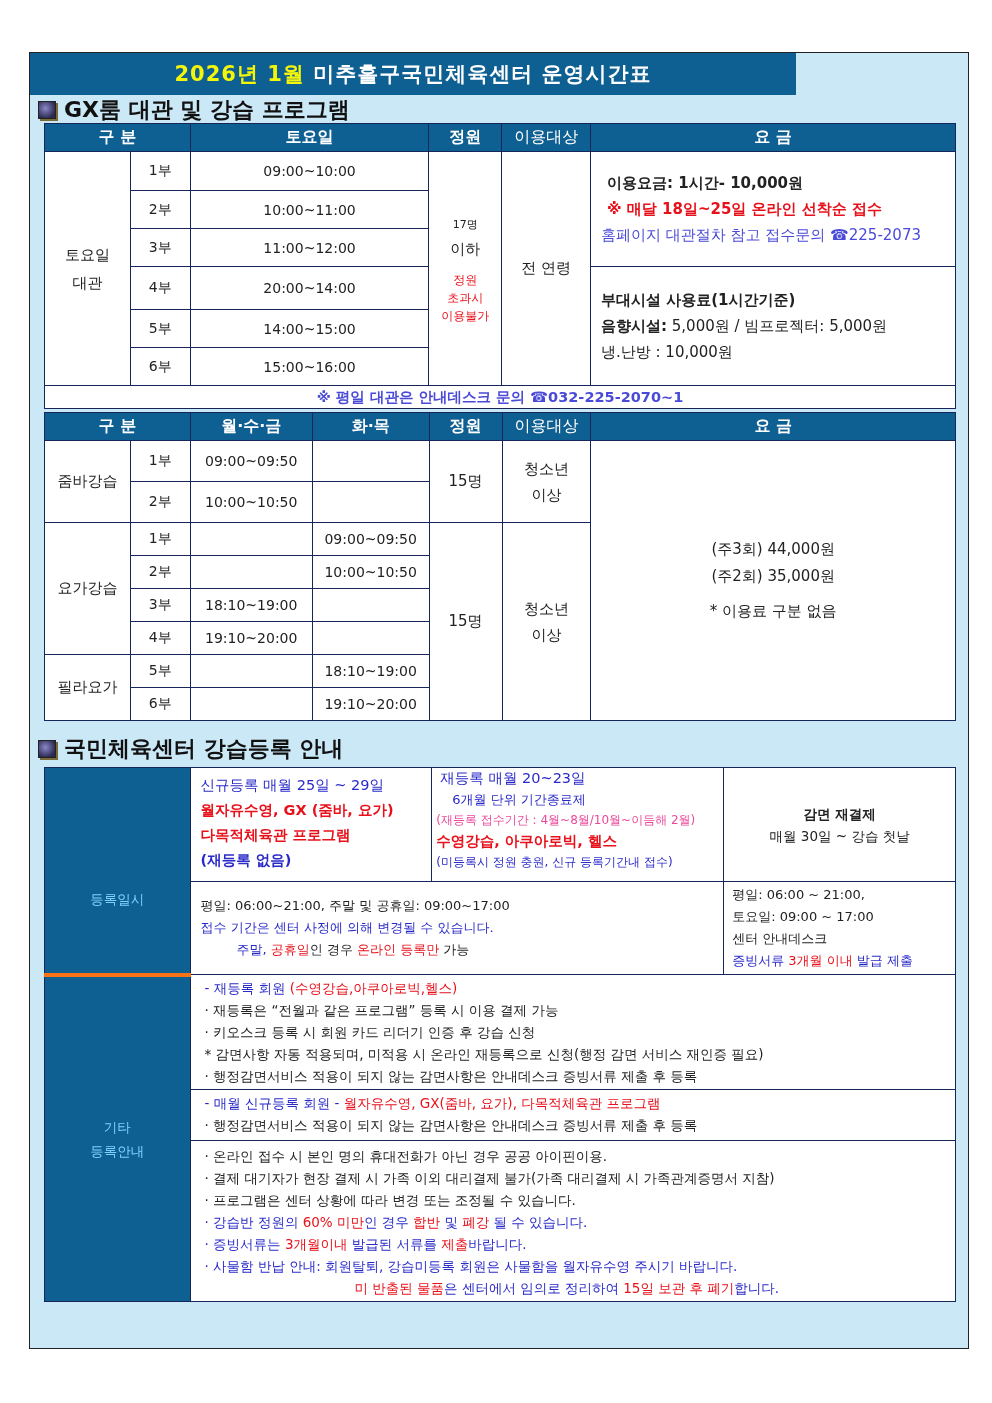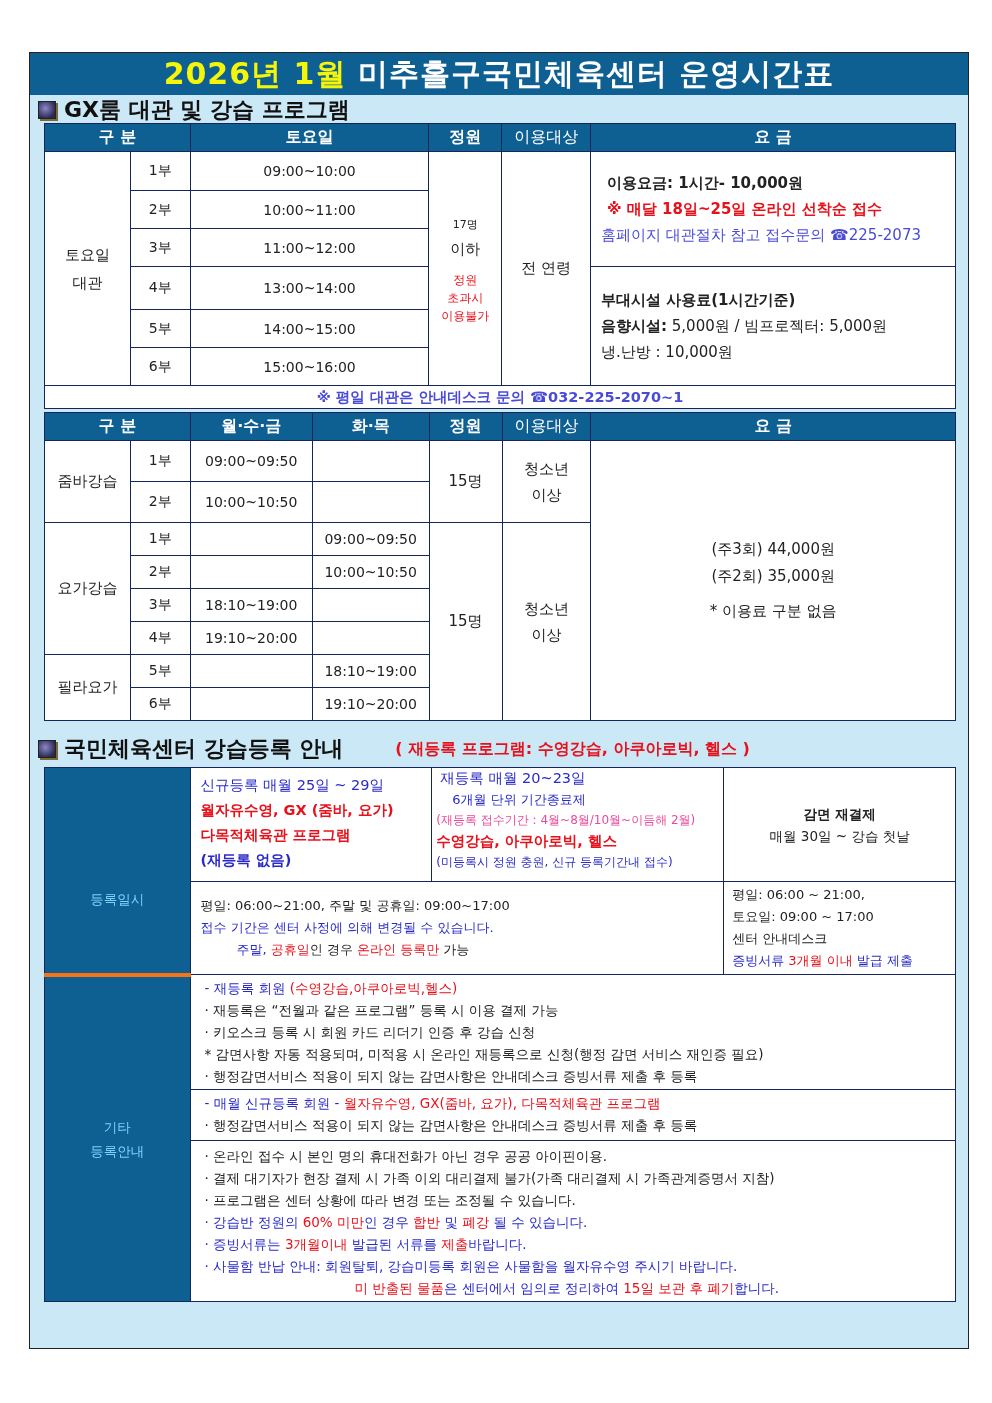--- a/index.html
+++ b/index.html
@@ -1,18 +1,18 @@
 <!DOCTYPE html>
 <html><head>
 <meta charset="utf-8">
 <style>
   * { box-sizing: border-box; margin: 0; padding: 0; }
   body { width: 992px; height: 1403px; background: #ffffff; font-family: "DejaVu Sans", "Liberation Sans", sans-serif; position: relative; }
   .page { position: absolute; left: 29px; top: 52px; width: 940px; height: 1297px; background: #cbe8f7; border: 1px solid #222; }
-  .title-bar { position: absolute; left: 0; top: 0; width: 938px; height: 42px; background: #0e5f92; text-align: center; font-size: 30px; font-weight: bold; color: #fff; line-height: 42px; letter-spacing: 1px; }
+  .title-bar { position: absolute; left: 0; top: 0; width: 766px; height: 42px; background: #0e5f92; text-align: center; font-size: 21px; font-weight: bold; color: #fff; line-height: 42px; letter-spacing: 1px; }
   .title-bar .yellow { color: #f5f50a; }
   .section-head { position: absolute; left: 8px; font-size: 22px; font-weight: bold; color: #111; display: flex; align-items: center; gap: 8px; }
   .sq { width: 18px; height: 18px; background: radial-gradient(circle at 40% 40%, #8b87c8, #2a2950 75%); border: 1px solid #222; box-shadow: 2px 2px 0 #7a6a3a; display: inline-block; }
   table { border-collapse: collapse; position: absolute; background: #fff; }
   td, th { border: 1px solid #16255a; text-align: center; font-size: 14px; color: #222; font-weight: normal; }
   th { background: #0e5f92; color: #fff; font-size: 16px; font-weight: bold; height: 28px; }
   th.thin { font-weight: normal; }
   .red { color: #e8111b; }
   .blue { color: #2a2ac8; }
   .lblue { color: #4a4ad8; }
@@ -82,21 +82,21 @@
     <tr style="height:38px">
       <td>2부</td>
       <td>10:00~11:00</td>
     </tr>
     <tr style="height:38px">
       <td>3부</td>
       <td>11:00~12:00</td>
     </tr>
     <tr style="height:43px">
       <td>4부</td>
-      <td>13:00~14:00</td>
+      <td>20:00~14:00</td>
       <td rowspan="3" class="fee-box">
         <span class="line bold">부대시설 사용료(1시간기준)</span>
         <span class="line"><span class="bold">음향시설:</span> <span>5,000원 / 빔프로젝터: 5,000원</span></span>
         <span class="line">냉.난방 : 10,000원</span>
       </td>
     </tr>
     <tr style="height:38px">
       <td>5부</td>
       <td>14:00~15:00</td>
     </tr>
@@ -186,21 +186,20 @@
       <td>6부</td>
       <td></td>
       <td>19:10~20:00</td>
     </tr>
   </tbody>
     </table>
 
   <div class="section-head" style="top:681px;">
     <span class="sq"></span>
     <span>국민체육센터 강습등록 안내</span>
-    <span class="red" style="font-size:16px; margin-left:44px; font-weight:bold">( 재등록 프로그램: 수영강습, 아쿠아로빅, 헬스 )</span>
   </div>
 
   <table class="info" style="left:14px; top:714px; width:912px;">
     <colgroup>
       <col style="width:146px">
         <col style="width:242px">
         <col style="width:292px">
         <col style="width:232px">
     </colgroup>
     <tbody>

